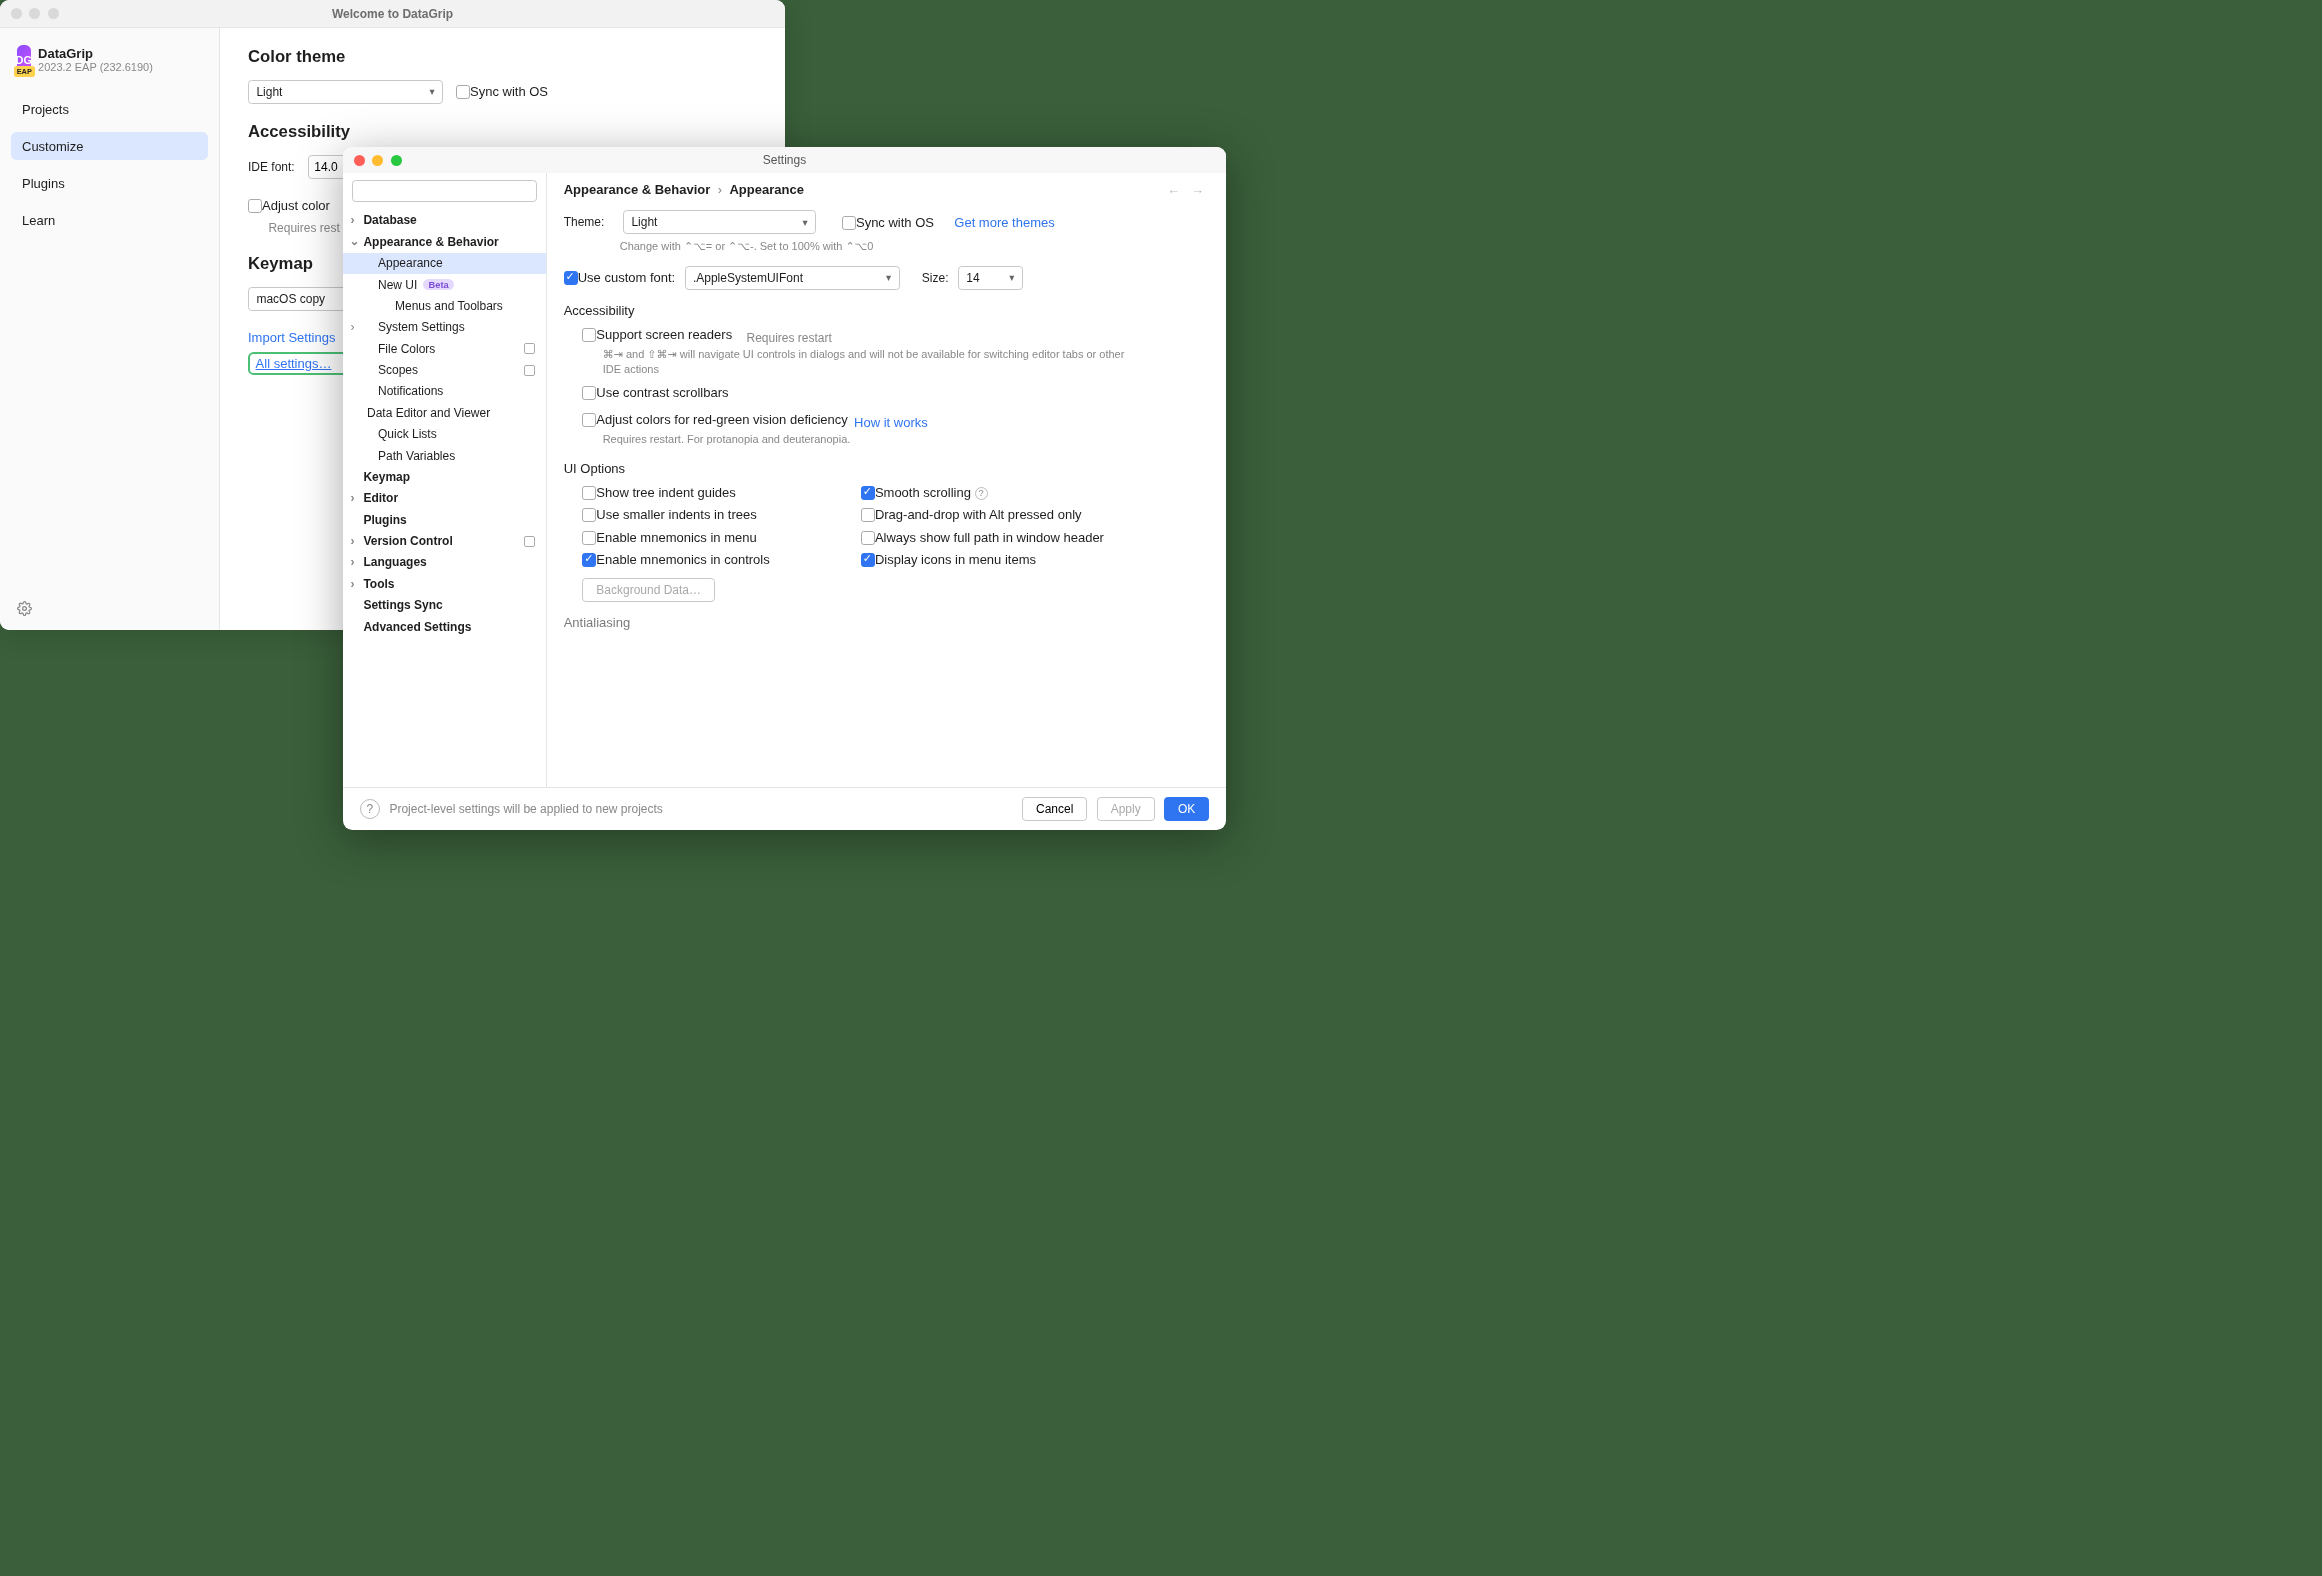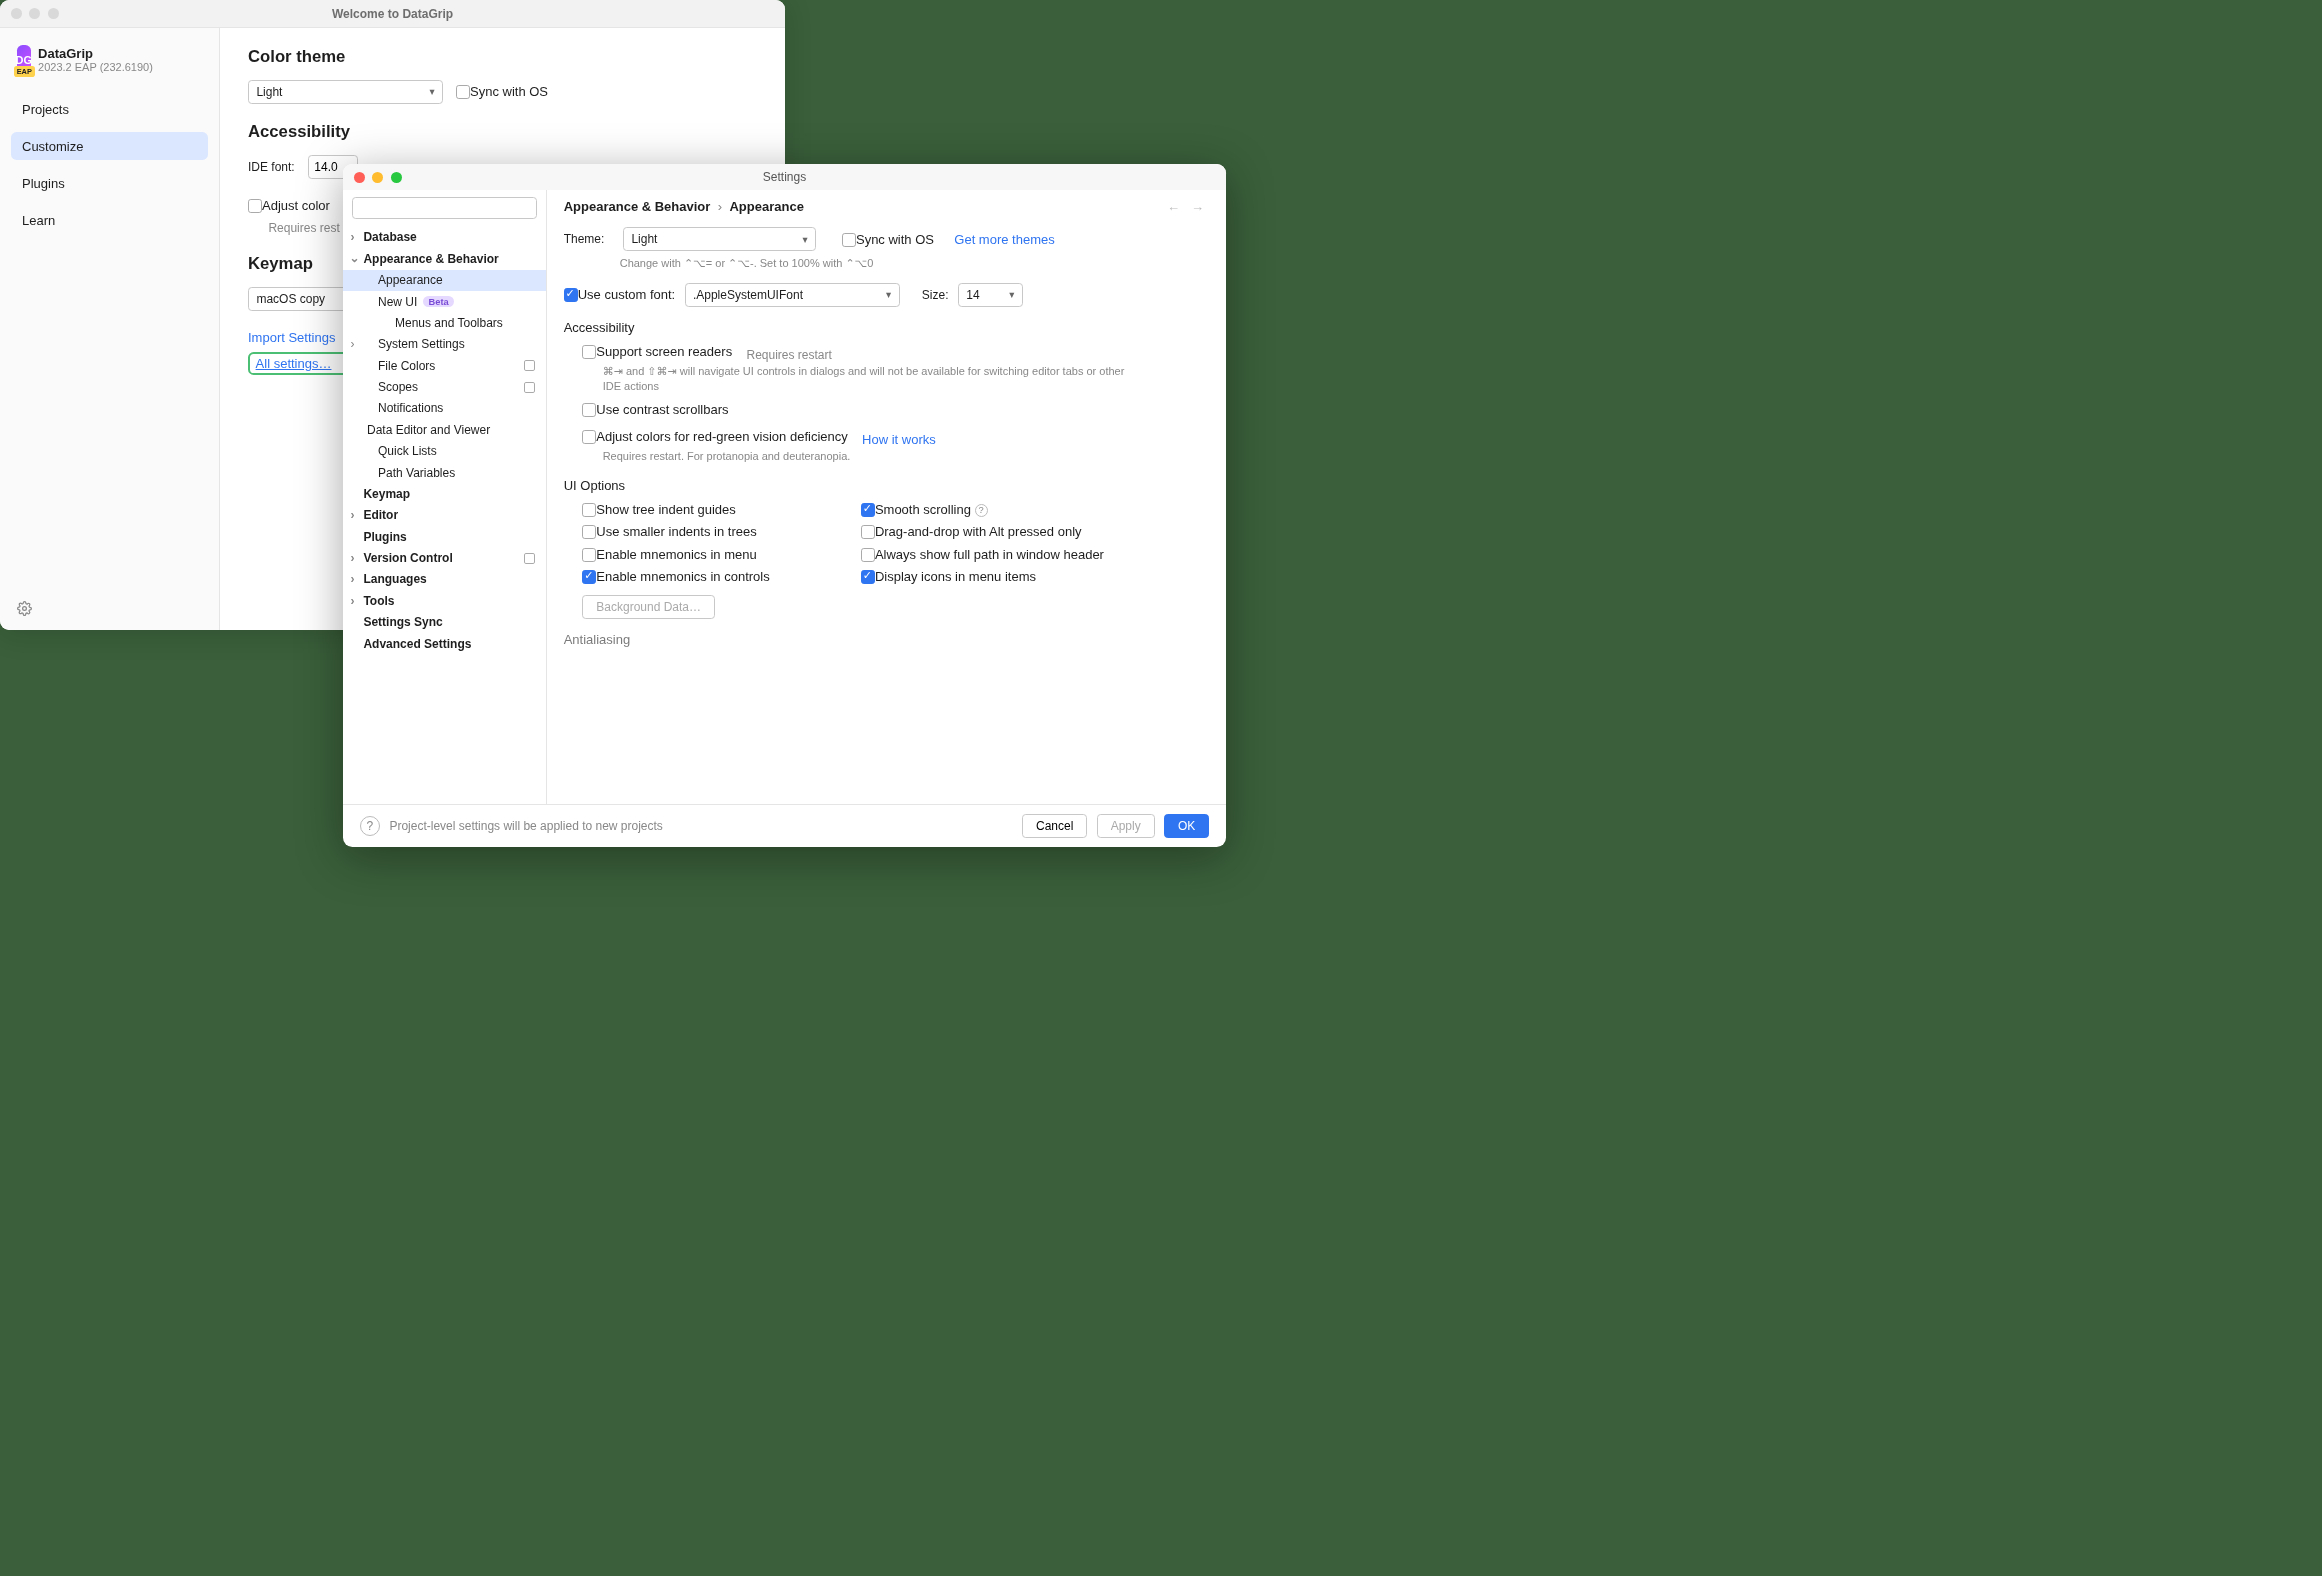--- a/index.html
+++ b/index.html
@@ -80,21 +80,21 @@
 .highlight-box {
   border: 2.8px solid #4bbf73; border-radius: 5.6px;
   padding: 1.9px 5.6px; display:inline-block;
 }
 .muted { color:#888; font-size:12px; }
 .numfield { width:50px; height:24px; border:0.9px solid #c8c8c8; border-radius:3.7px; padding:0 5.6px; font-size:12px; }
 
 
 .settings-window {
   position: absolute;
-  left: 343px; top: 164px;
+  left: 343px; top: 147px;
   width: 883px; height: 683px;
   background: #fff;
   border-radius: 9.3px;
   box-shadow: 0 9.3px 46px rgba(0,0,0,0.35);
   display:flex; flex-direction:column;
   overflow:hidden;
 }
 .settings-titlebar {
   height: 26px; display:flex; align-items:center; position:relative;
   background:#f7f7f7;
@@ -349,21 +349,21 @@
             <span class="cbox"></span>
             <span>Use contrast scrollbars</span>
           </label>
         </div>
 
         <div>
           <label class="chk">
             <span class="cbox"></span>
             <span>Adjust colors for red-green vision deficiency</span>
           </label>
-          <span class="link" style="margin-left:11px;">How it works</span>
+          <span class="link" style="margin-left:3px;">How it works</span>
         </div>
         <div class="desc">Requires restart. For protanopia and deuteranopia.</div>
       </div>
 
       <div class="section-sub">UI Options</div>
       <div class="two-col">
         <label class="chk">
             <span class="cbox"></span>
             <span>Show tree indent guides</span>
           </label>

